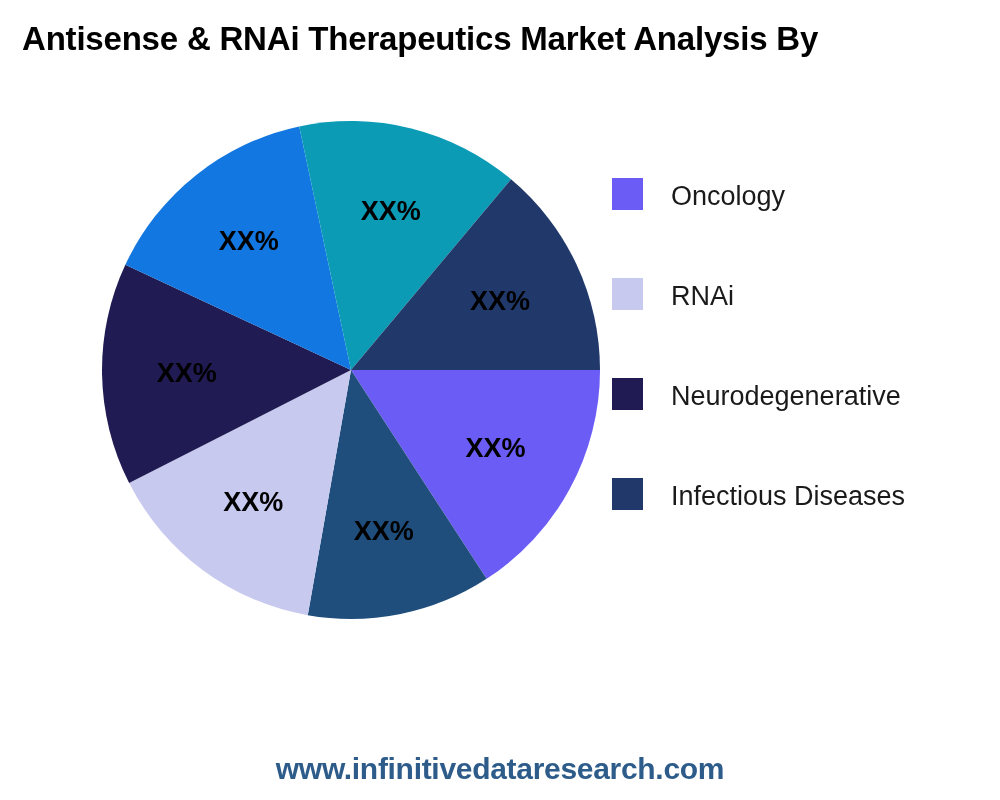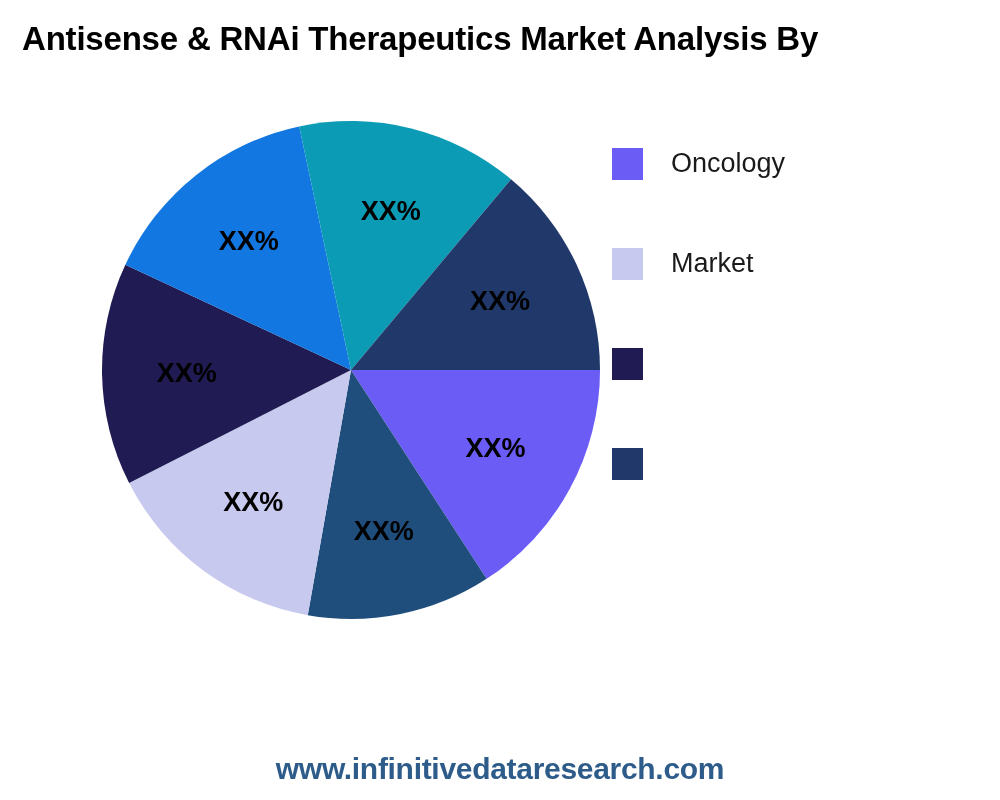--- a/index.html
+++ b/index.html
@@ -52,21 +52,21 @@
   #legend {
     position: absolute;
     left: 612px;
     top: 110px;
     width: 388px;
   }
   .legend-item {
     position: relative;
     height: 100px;
     display: flex;
-    align-items: center;
+    align-items: flex-end;
   }
   .legend-swatch {
     width: 31px;
     height: 32px;
     flex: 0 0 31px;
     margin-top: 8px;
   }
   .legend-label {
     margin-left: 28px;
     font-size: 27px;
@@ -117,23 +117,25 @@
   </svg>
 </div>
 
 <div id="legend">
     <div class="legend-item">
       <span class="legend-swatch" style="background: rgb(107, 92, 246);"></span>
       <span class="legend-label">Oncology</span>
     </div>
     <div class="legend-item">
       <span class="legend-swatch" style="background: rgb(200, 201, 239);"></span>
-      <span class="legend-label">Market</span>
+      <span class="legend-label">RNAi</span>
     </div>
     <div class="legend-item">
       <span class="legend-swatch" style="background: rgb(32, 27, 82);"></span>
+      <span class="legend-label">Neurodegenerative</span>
     </div>
     <div class="legend-item">
       <span class="legend-swatch" style="background: rgb(33, 56, 107);"></span>
+      <span class="legend-label">Infectious Diseases</span>
     </div>
   </div>
 
 <div id="watermark">www.infinitivedataresearch.com</div>
 
 </body></html>

